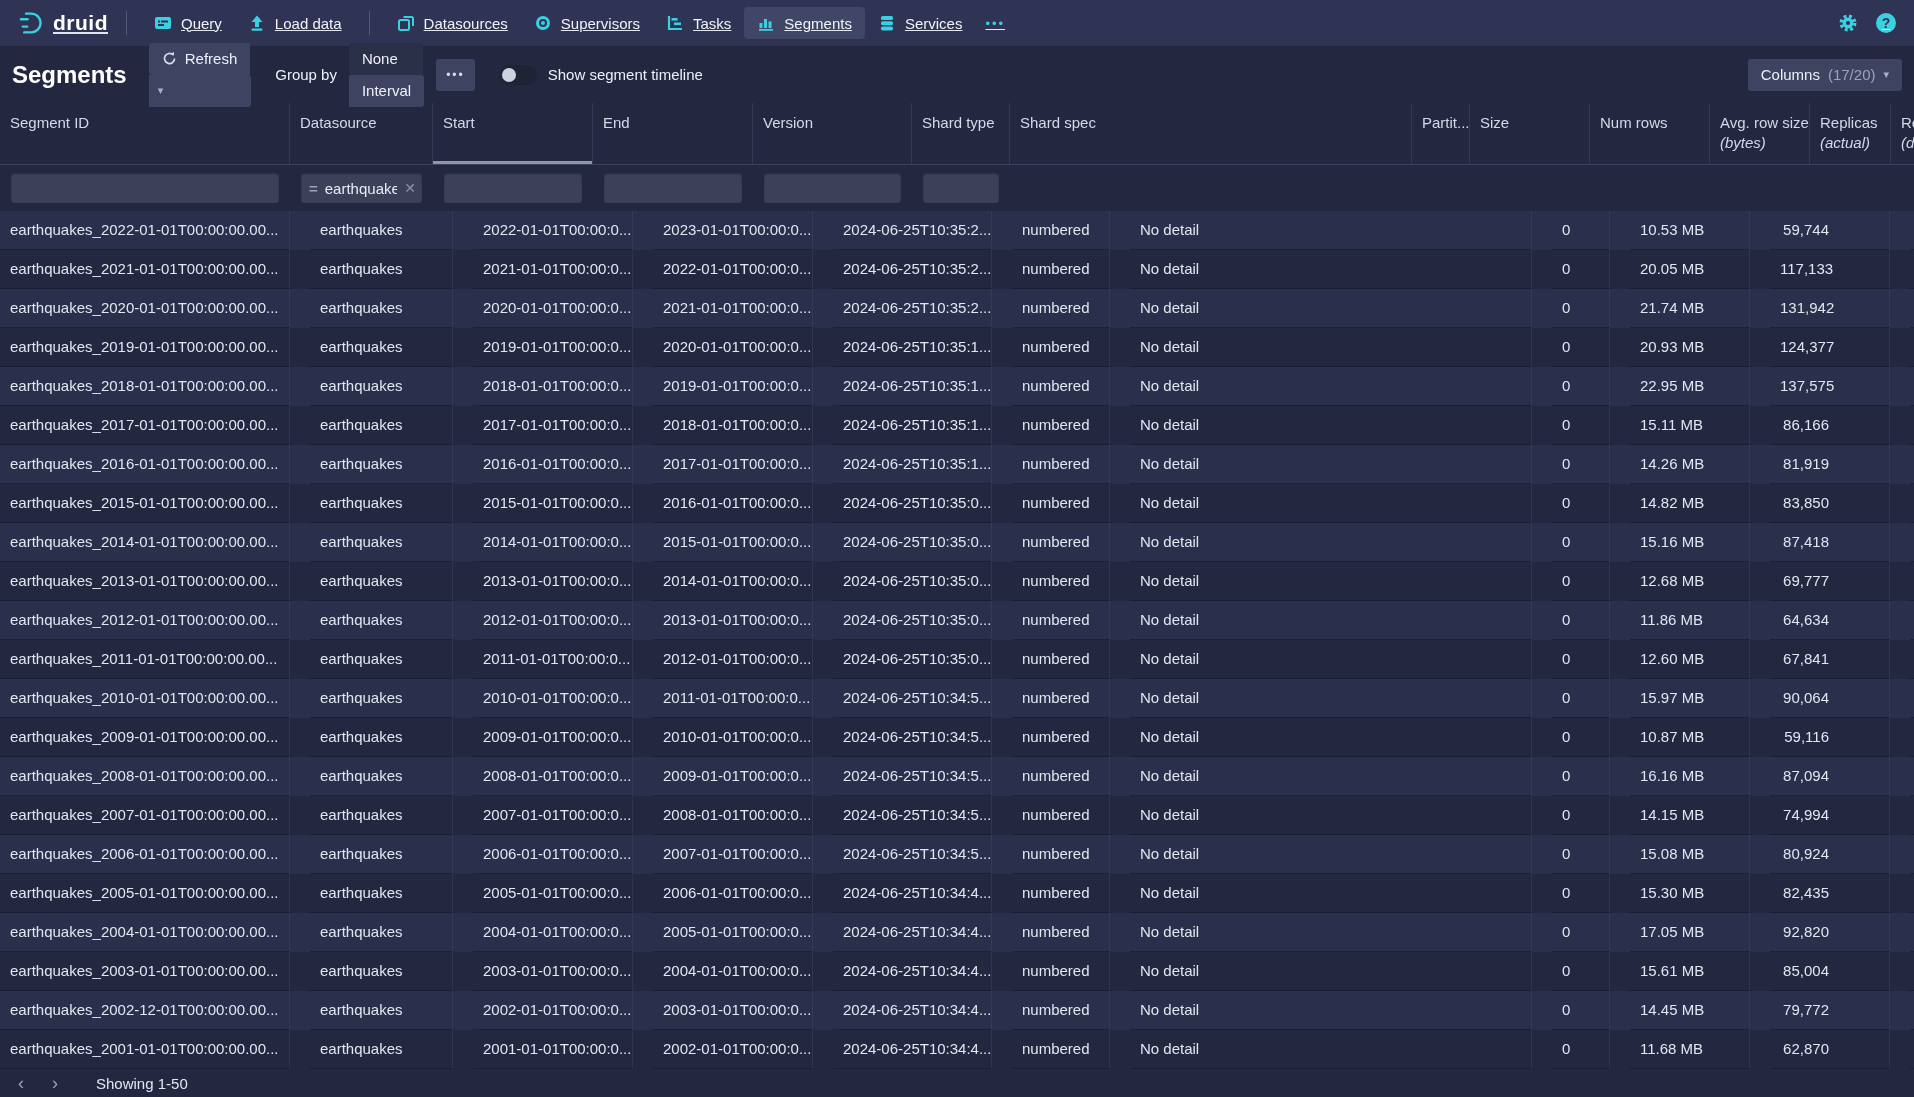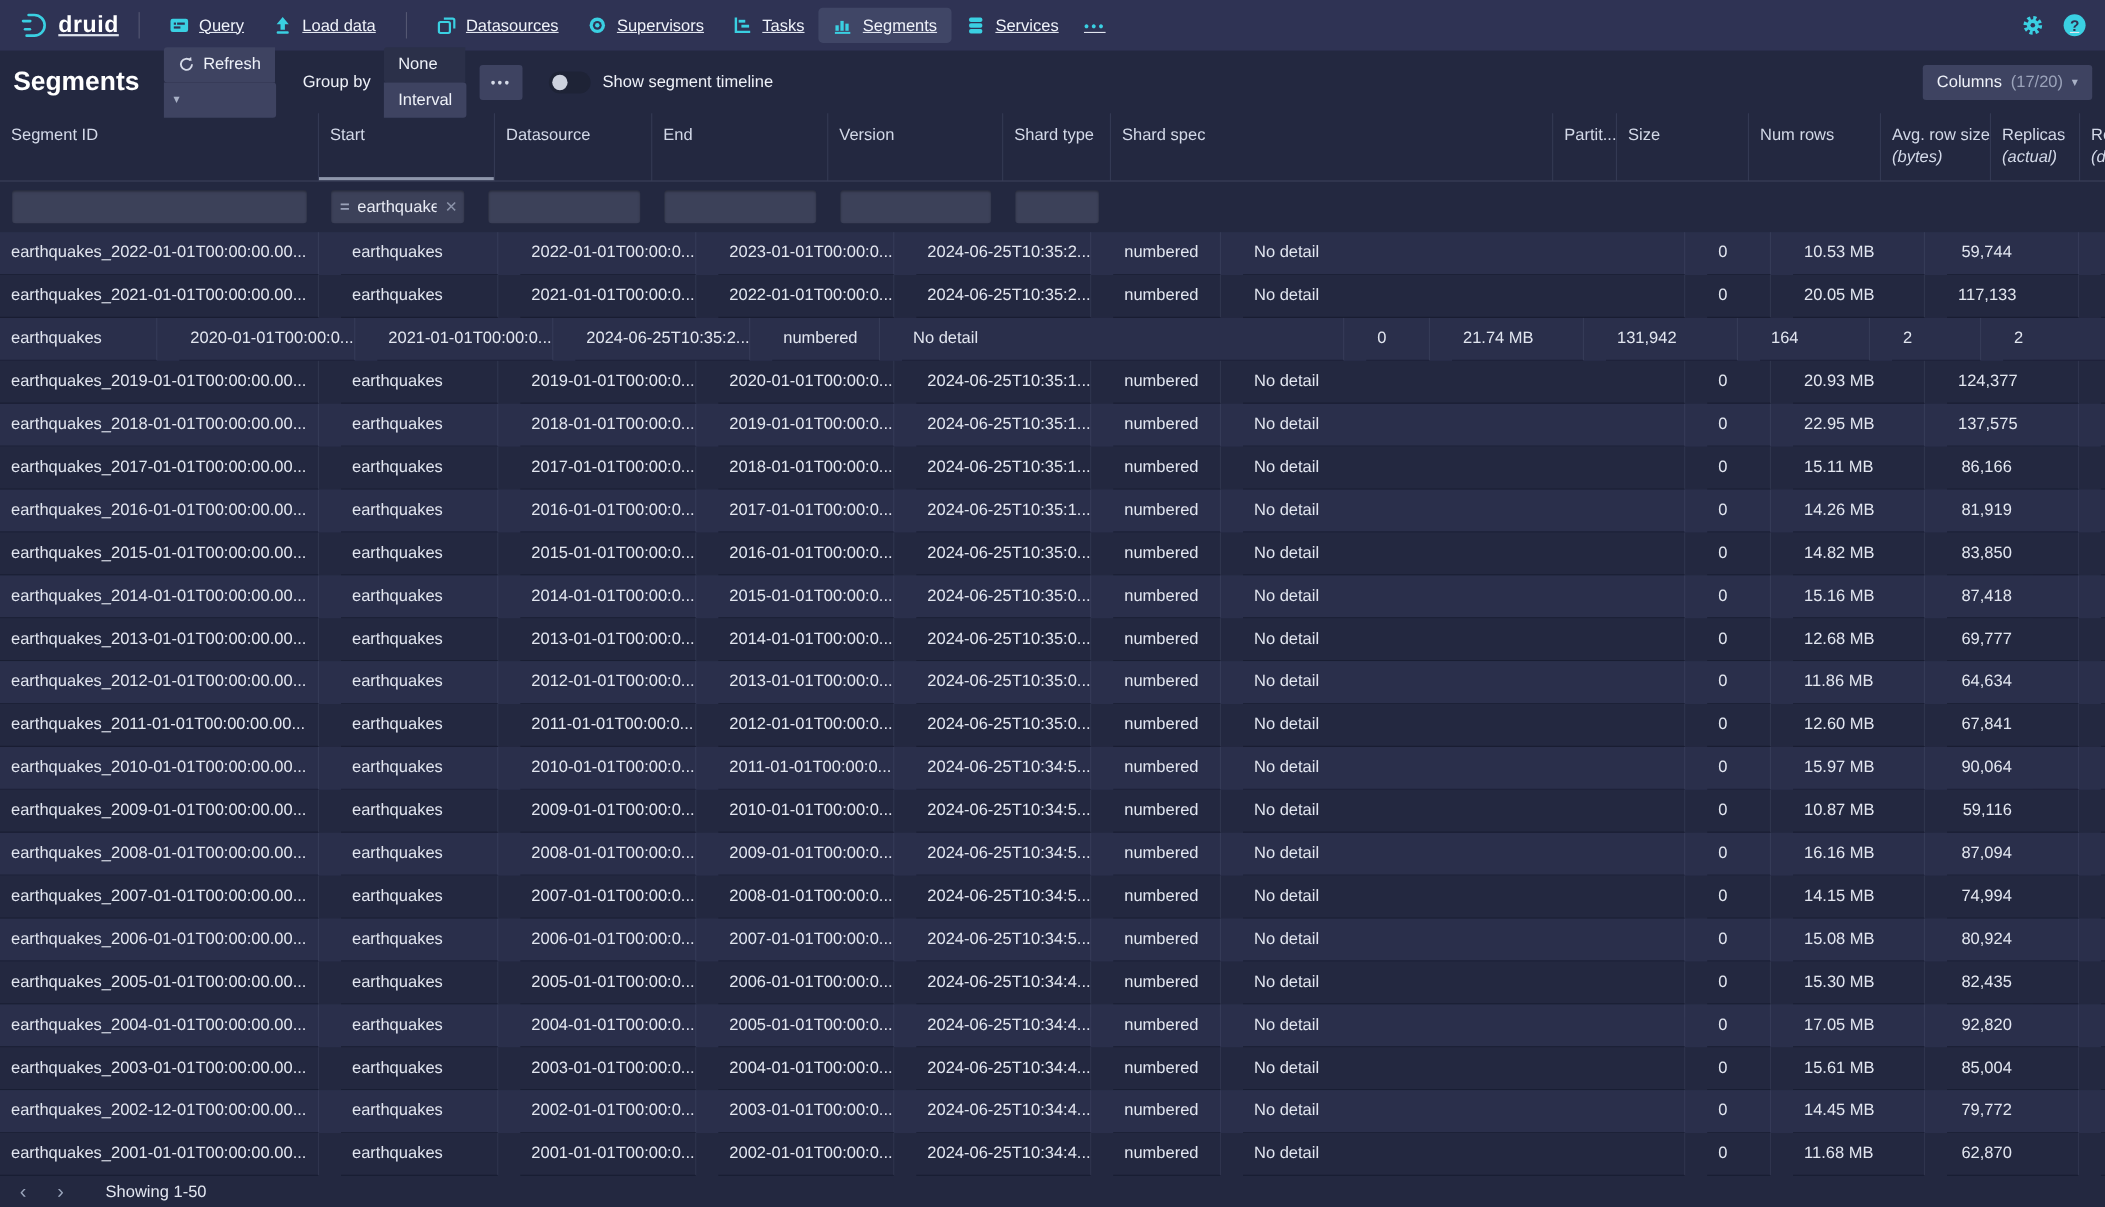--- a/index.html
+++ b/index.html
@@ -235,22 +235,22 @@
 
   <button class="btn columns-btn">
     <span>Columns</span>
     <span class="muted">(17/20)</span>
     <span class="caret">▾</span>
   </button>
 </div>
 
 <div class="thead">
   <div class="hcell c0"><span>Segment ID</span></div>
+  <div class="hcell c1"><span>Datasource</span></div>
   <div class="hcell c2 sorted"><span>Start</span></div>
-  <div class="hcell c1"><span>Datasource</span></div>
   <div class="hcell c3"><span>End</span></div>
   <div class="hcell c4"><span>Version</span></div>
   <div class="hcell c5"><span>Shard type</span></div>
   <div class="hcell c6"><span>Shard spec</span></div>
   <div class="hcell c7"><span>Partit...</span></div>
   <div class="hcell c8"><span>Size</span></div>
   <div class="hcell c9"><span>Num rows</span></div>
   <div class="hcell c10"><span>Avg. row size</span><span class="sub">(bytes)</span></div>
   <div class="hcell c11"><span>Replicas</span><span class="sub">(actual)</span></div>
   <div class="hcell c12"><span>Replication factor</span><span class="sub">(desired)</span></div>
@@ -296,20 +296,21 @@
       <div class="cell c5">numbered</div>
       <div class="cell c6">No detail</div>
       <div class="cell c7">0</div>
       <div class="cell c8">20.05 MB</div>
       <div class="cell c9 num">117,133</div>
       <div class="cell c10">171</div>
       <div class="cell c11">2</div>
       <div class="cell c12">2</div>
     </div>
     <div class="row odd">
+      <div class="cell c0">earthquakes_2020-01-01T00:00:00.00...</div>
       <div class="cell c1">earthquakes</div>
       <div class="cell c2">2020-01-01T00:00:0...</div>
       <div class="cell c3">2021-01-01T00:00:0...</div>
       <div class="cell c4">2024-06-25T10:35:2...</div>
       <div class="cell c5">numbered</div>
       <div class="cell c6">No detail</div>
       <div class="cell c7">0</div>
       <div class="cell c8">21.74 MB</div>
       <div class="cell c9 num">131,942</div>
       <div class="cell c10">164</div>

